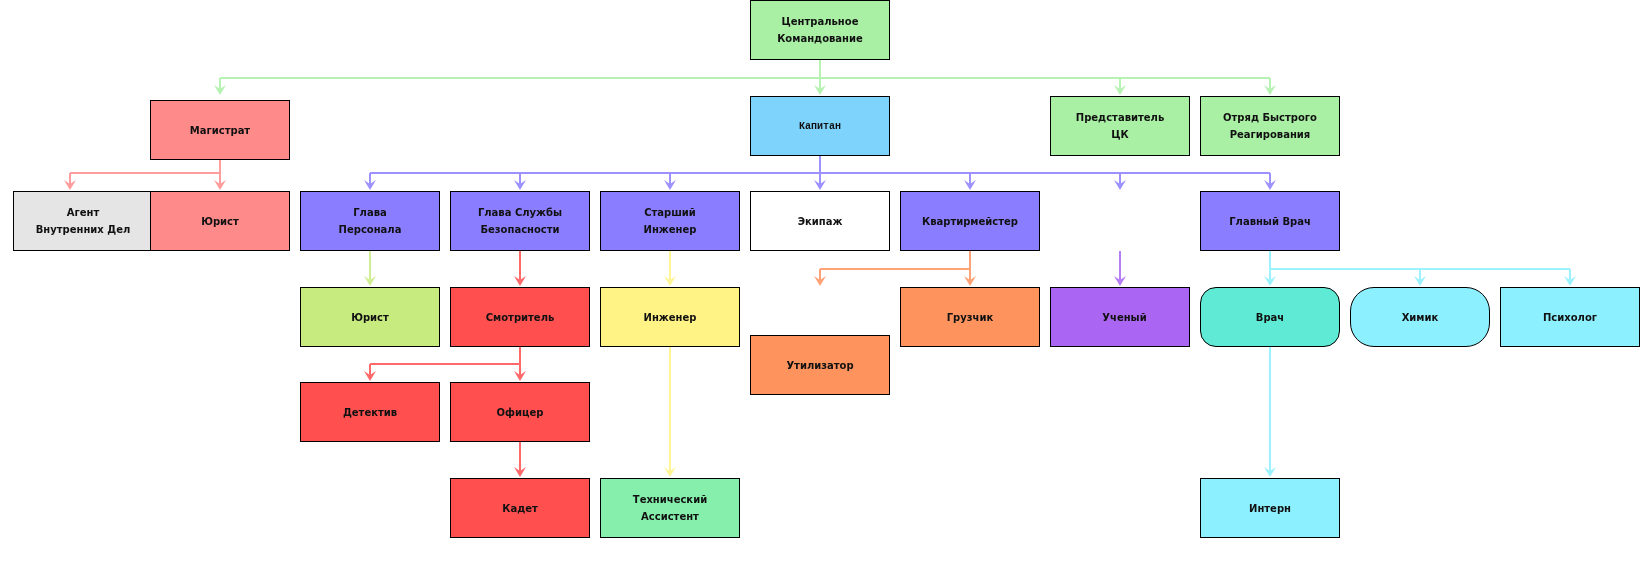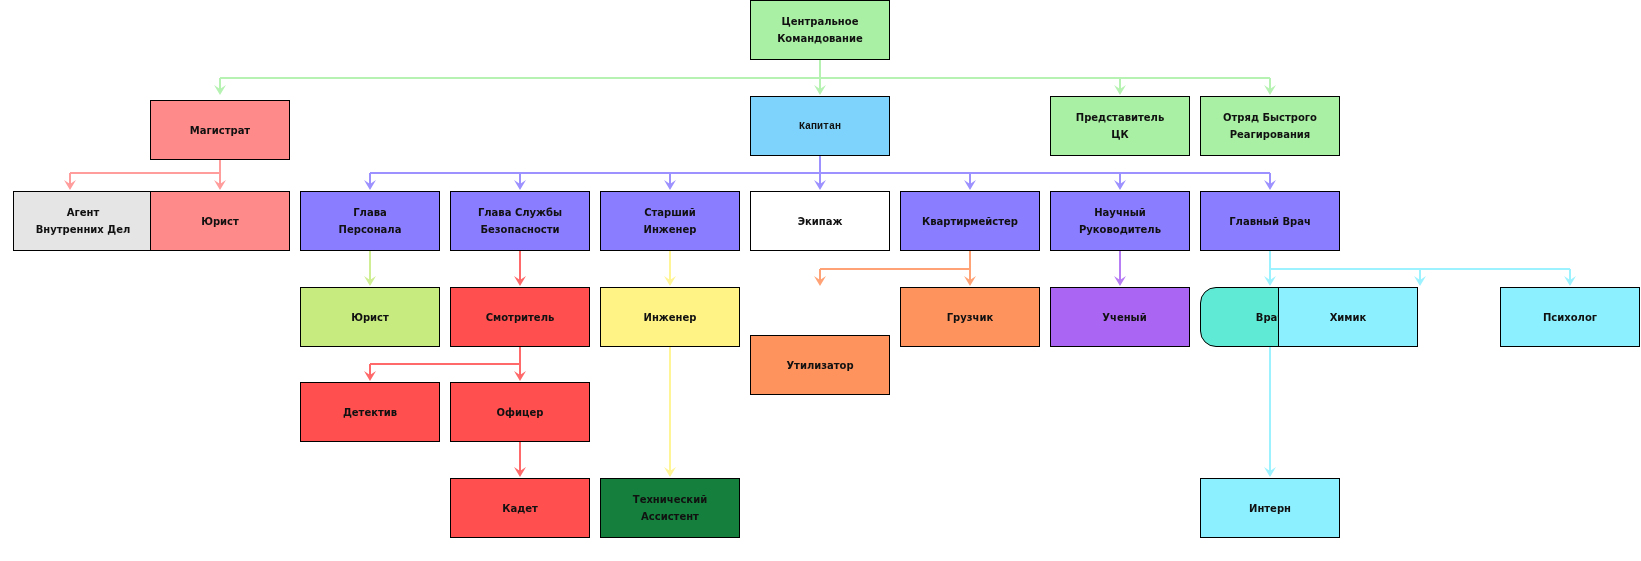--- a/index.html
+++ b/index.html
@@ -130,31 +130,29 @@
 Внутренних Дел</div>
     <div class="node" style="left: 150px; top: 191px; background: rgb(255, 138, 138);">Юрист</div>
     <div class="node" style="left: 450px; top: 191px; background: rgb(138, 125, 255);">Глава Службы
 Безопасности</div>
     <div class="node" style="left: 300px; top: 191px; background: rgb(138, 125, 255);">Глава
 Персонала</div>
     <div class="node" style="left: 600px; top: 191px; background: rgb(138, 125, 255);">Старший
 Инженер</div>
     <div class="node" style="left: 750px; top: 191px; background: rgb(255, 255, 255);">Экипаж</div>
     <div class="node" style="left: 900px; top: 191px; background: rgb(138, 125, 255);">Квартирмейстер</div>
-    <div class="node" style="left: 1050px; top: 191px; background: rgb(138, 125, 255);">Научный
-Руководитель</div>
     <div class="node" style="left: 1200px; top: 191px; background: rgb(138, 125, 255);">Главный Врач</div>
     <div class="node" style="left: 300px; top: 287px; background: rgb(200, 235, 128);">Юрист</div>
     <div class="node" style="left: 450px; top: 287px; background: rgb(255, 79, 79);">Смотритель</div>
     <div class="node" style="left: 600px; top: 287px; background: rgb(255, 243, 133);">Инженер</div>
     <div class="node" style="left: 750px; top: 287px; background: rgb(255, 147, 94); margin-top: 48px;">Утилизатор</div>
     <div class="node" style="left: 900px; top: 287px; background: rgb(255, 147, 94);">Грузчик</div>
     <div class="node" style="left: 1050px; top: 287px; background: rgb(170, 102, 242); padding-left: 11px;">Ученый</div>
     <div class="node" style="left: 1200px; top: 287px; background: #5eead4; border-radius: 16px;">Врач</div>
-    <div class="node" style="left: 1278px; top: 287px; background: rgb(140, 240, 255);">Химик</div>
+    <div class="node" style="left: 1350px; top: 287px; background: rgb(140, 240, 255); border-radius: 24px;">Химик</div>
     <div class="node" style="left: 1500px; top: 287px; background: rgb(140, 240, 255);">Психолог</div>
     <div class="node" style="left: 300px; top: 382px; background: rgb(255, 79, 79);">Детектив</div>
     <div class="node" style="left: 450px; top: 382px; background: rgb(255, 79, 79);">Офицер</div>
     <div class="node" style="left: 450px; top: 478px; background: rgb(255, 79, 79);">Кадет</div>
-    <div class="node" style="left: 600px; top: 478px; background: #15803d;">Технический
+    <div class="node" style="left: 600px; top: 478px; background: #86efac;">Технический
 Ассистент</div>
     <div class="node" style="left: 1200px; top: 478px; background: rgb(140, 240, 255);">Интерн</div>
   </div>
 
 </body></html>

